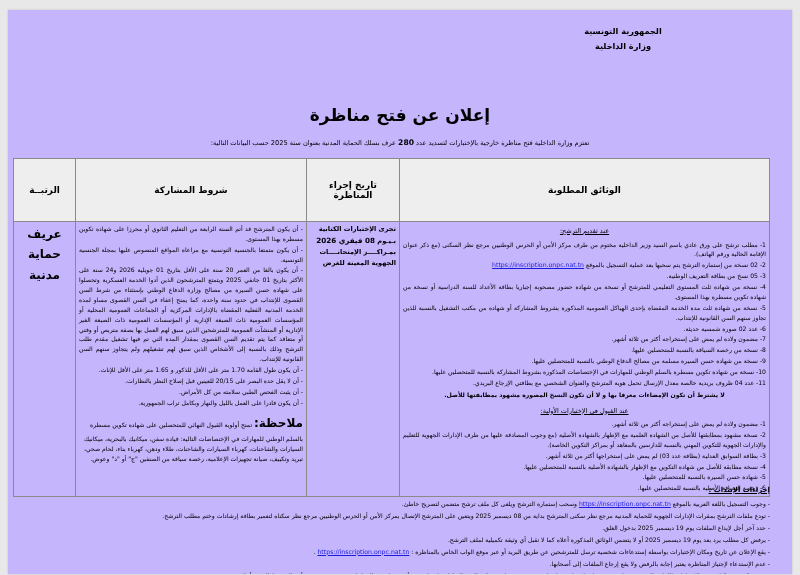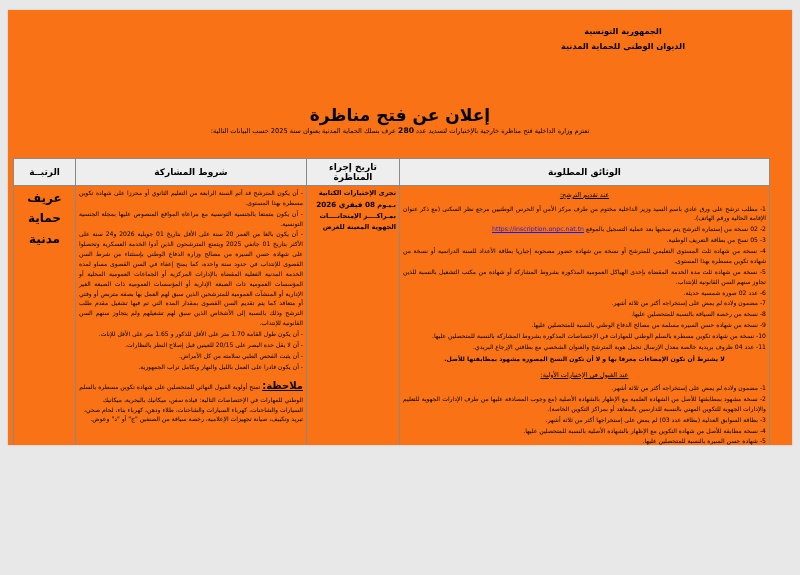--- a/index.html
+++ b/index.html
@@ -11,22 +11,22 @@
     width: 800px;
     height: 575px;
     overflow: hidden;
     font-family: "DejaVu Sans", "Liberation Sans", sans-serif;
   }
   .page {
     position: absolute;
     left: 8px;
     top: 10px;
     width: 784px;
-    height: 435px;
-    background: #f97316;
+    height: 564px;
+    background: #c4b5fd;
     box-sizing: border-box;
     box-shadow: 0 0 2px rgba(0,0,0,0.18);
     overflow: hidden;
   }
   .lh-wrap {
     position: absolute;
     top: 14px;
     right: 24px;
     width: 290px;
     text-align: center;
@@ -44,21 +44,21 @@
     right: 0;
     left: 0;
     text-align: center;
     font-size: 17px;
     font-weight: bold;
     letter-spacing: 1px;
     color: #000;
   }
   .doc-subtitle {
     position: absolute;
-    top: 116px;
+    top: 128px;
     right: 0;
     left: 0;
     text-align: center;
     font-size: 6.6px;
     color: #000;
     padding: 0 52px;
     box-sizing: border-box;
   }
   .doc-subtitle b { font-size: 7.6px; }
 
@@ -76,21 +76,21 @@
     padding: 2px 3px;
     box-sizing: border-box;
   }
   table.main thead th {
     background: #eeeeee;
     text-align: center;
     vertical-align: middle;
     font-size: 9px;
     font-weight: bold;
     height: 26px;
-    padding: 3px 2px;
+    padding: 21px 2px;
   }
   th.c-rank  { width: 62px; }
   th.c-cond  { width: 231px; }
   th.c-date  { width: 93px; }
   th.c-docs  { width: 370px; }
   th.c-date  { font-size: 6.5px; }
 
   td.rank {
     text-align: center;
     vertical-align: middle;
@@ -131,22 +131,21 @@
   ul.plain li {
     margin: 0 0 1px 0;
     text-align: justify;
     text-justify: inter-word;
   }
   .note-block {
     margin-top: 7px;
   }
   .note-title {
     font-weight: bold;
-    text-decoration: underline;
-    font-size: 10px;
+    font-size: 12px;
   }
   .link {
     color: #1a1ae0;
     text-decoration: underline;
     direction: ltr;
     unicode-bidi: embed;
     display: inline-block;
     font-size: 6.2px;
   }
 
@@ -175,21 +174,21 @@
   }
   .bline { display:inline; }
 </style>
 </head>
 <body>
 
 <div class="page">
 
   <div class="lh-wrap">
     <div class="lh-line">الجمهورية التونسية</div>
-    <div class="lh-line">الديوان الوطني للحماية المدنية</div>
+    <div class="lh-line">وزارة الداخلية</div>
   </div>
 
   <div class="doc-title">إعلان عن فتح مناظرة</div>
 
   <div class="doc-subtitle">
     <span>تعتزم وزارة الداخلية فتح مناظرة خارجية بالإختبارات لتسديد عدد</span>
     <b>280</b>
     <span>عرف بسلك الحماية المدنية بعنوان سنة 2025 حسب البيانات التالية:</span>
   </div>
 

